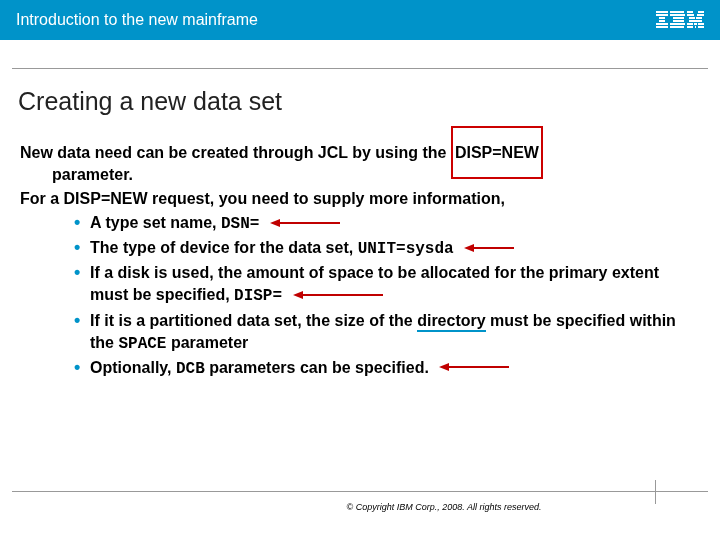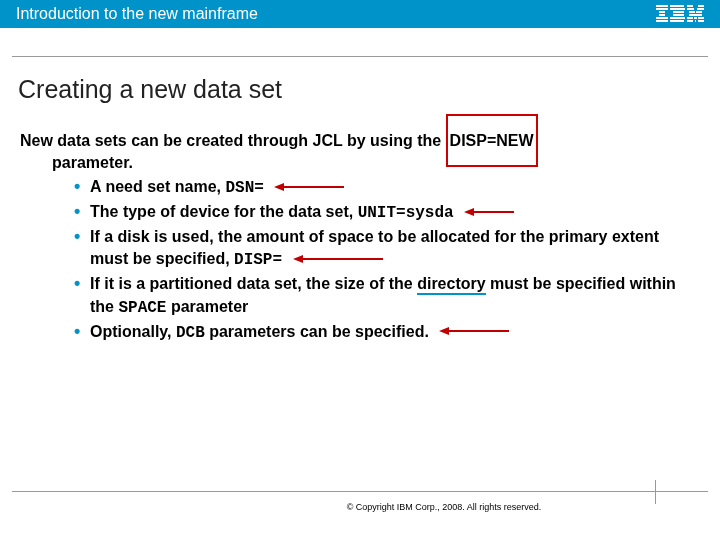--- a/index.html
+++ b/index.html
@@ -5,21 +5,21 @@
   * { box-sizing: border-box; margin: 0; padding: 0; }
   body {
     width: 720px;
     height: 540px;
     font-family: Arial, Helvetica, sans-serif;
     background: #fff;
     position: relative;
     overflow: hidden;
   }
   .header {
-    height: 28px;
+    height: 40px;
     background: #0093c9;
     display: flex;
     align-items: center;
     justify-content: space-between;
     padding: 0 16px;
     color: #fff;
     font-size: 16px;
   }
   .ibm-logo {
     display: flex;
@@ -108,20 +108,21 @@
   }
   .copyright {
     position: absolute;
     bottom: 28px;
     left: 8px;
     right: 0;
     text-align: center;
     font-size: 9px;
     color: #000;
     padding-left: 160px;
+    font-style: italic;
   }
 </style>
 </head>
 <body>
 
 <div class="header">
   <span>Introduction to the new mainframe</span>
   <span class="ibm-logo">
     <svg width="48" height="18" viewBox="0 0 48 18">
       <g fill="#fff">
@@ -157,28 +158,29 @@
 
 <div class="divider-top"></div>
 
 <div class="title-row">
   <div class="title-bar"></div>
   <div class="title">Creating a new data set</div>
 </div>
 
 <div class="content">
   <div class="para1">
-    <span>New data sets can be created through JCL by using the </span><span class="boxed">DISP=NEW</span>
+    <span>New data need can be created through JCL by using the </span><span class="boxed">DISP=NEW</span>
     <span class="indent">parameter.</span>
   </div>
   <div>
+    <span>For a DISP=NEW request, you need to supply more information,</span>
   </div>
   <ul class="list">
     <li>
-      <span>A need set name, </span><span class="mono">DSN=</span>
+      <span>A type set name, </span><span class="mono">DSN=</span>
       <span class="arrow"><svg width="70" height="12">
             <line x1="70" y1="6" x2="8" y2="6" stroke="#c00000" stroke-width="2"></line>
             <polygon points="0,6 10,2 10,10" fill="#c00000"></polygon>
           </svg></span>
     </li>
     <li>
       <span>The type of device for the data set, </span><span class="mono">UNIT=sysda</span>
       <span class="arrow"><svg width="50" height="12">
             <line x1="50" y1="6" x2="8" y2="6" stroke="#c00000" stroke-width="2"></line>
             <polygon points="0,6 10,2 10,10" fill="#c00000"></polygon>

